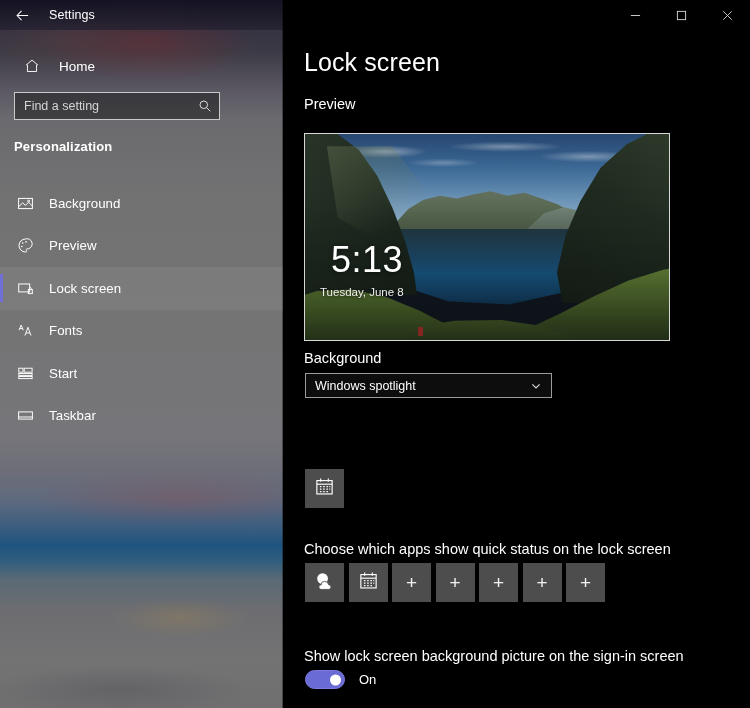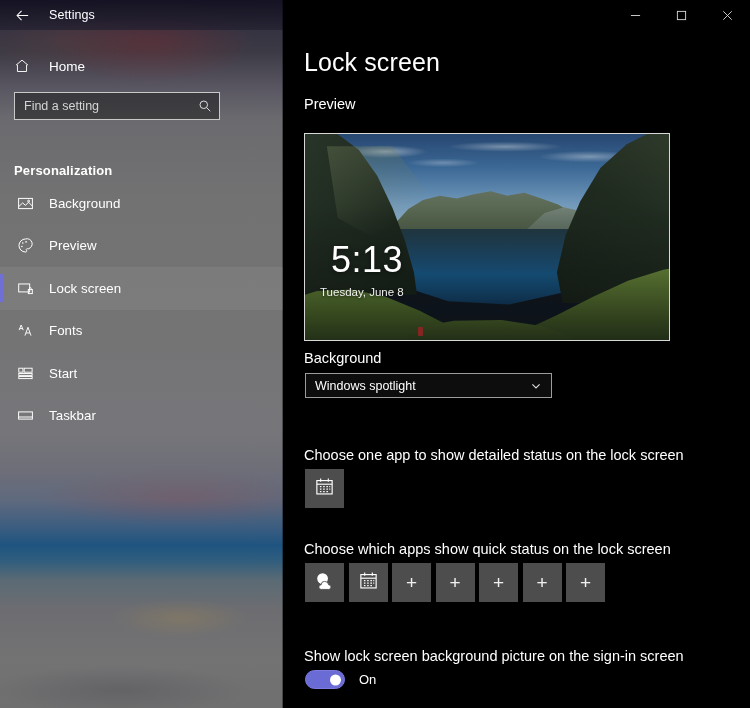--- a/index.html
+++ b/index.html
@@ -84,21 +84,21 @@
   .back-btn svg { display:block; }
   .settings-word {
     font-size:12.5px; color:#ffffff; letter-spacing:0.1px;
     margin-left:5px;
     text-align:center;
   }
 
   .home-row {
     position:absolute; left:0; top:52px;
     width:283px; height:28px;
-    display:flex; align-items:center; padding-left:14px;
+    display:flex; align-items:center; padding-left:24px;
   }
   .home-icon { width:22px; display:flex; align-items:center; color:#fff; }
   .home-label { font-size:13.5px; color:#ffffff; margin-left:13px; }
 
   .search-wrap {
     position:absolute; left:14px; top:92px;
     width:206px; height:28px;
     background:rgba(30,30,30,0.55);
     border:1px solid #c9c9c9;
     display:flex; align-items:center;
@@ -111,21 +111,20 @@
   .search-input::placeholder { color:#d5d5d5; opacity:1; }
   .search-btn {
     width:28px; height:26px; display:flex; align-items:center; justify-content:center;
     color:#e2e2e2;
   }
 
   .cat-title {
     position:absolute; left:14px; top:139px;
     font-size:13px; color:#ffffff; font-weight:700;
     letter-spacing:0.15px;
-    margin-top:24px;
   }
 
   .nav-list { position:absolute; left:0; top:182px; width:283px; }
   .nav-item {
     position:relative;
     height:42.5px;
     display:flex; align-items:center;
     padding-left:14px;
   }
   .nav-item .sel-bar {
@@ -506,21 +505,20 @@
   <div class="section-head" id="bg-label" style="left:304px;">Background</div>
   <div class="dropdown">
     <span class="dd-text">Windows spotlight</span>
     <span class="dd-chev">
       <svg width="12" height="12" viewBox="0 0 12 12" fill="none" stroke="currentColor" stroke-width="1.1">
           <path d="M2.4 4.4 L6 8 L9.6 4.4"></path>
         </svg>
     </span>
   </div>
 
-  <div class="section-head" id="detailed-label" style="left:304px;">Choose one app to show detailed status on the lock screen</div>
   <div class="tile tile-detailed">
     <span>
       <svg width="21" height="21" viewBox="0 0 22 22" fill="none" stroke="#ffffff" stroke-width="1.2">
         <rect x="3" y="4.8" width="16" height="14"></rect>
         <path d="M3 8.6 H19"></path>
         <path d="M7 2.6 V6"></path>
           <path d="M15 2.6 V6"></path>
         <path d="M6.2 11.2 H7.8 M9.6 11.2 H11.2 M13 11.2 H14.6 M16 11.2 H17"></path>
         <path d="M6.2 13.8 H7.8 M9.6 13.8 H11.2 M13 13.8 H14.6 M16 13.8 H17"></path>
         <path d="M6.2 16.4 H7.8 M9.6 16.4 H11.2 M13 16.4 H14.6"></path>

